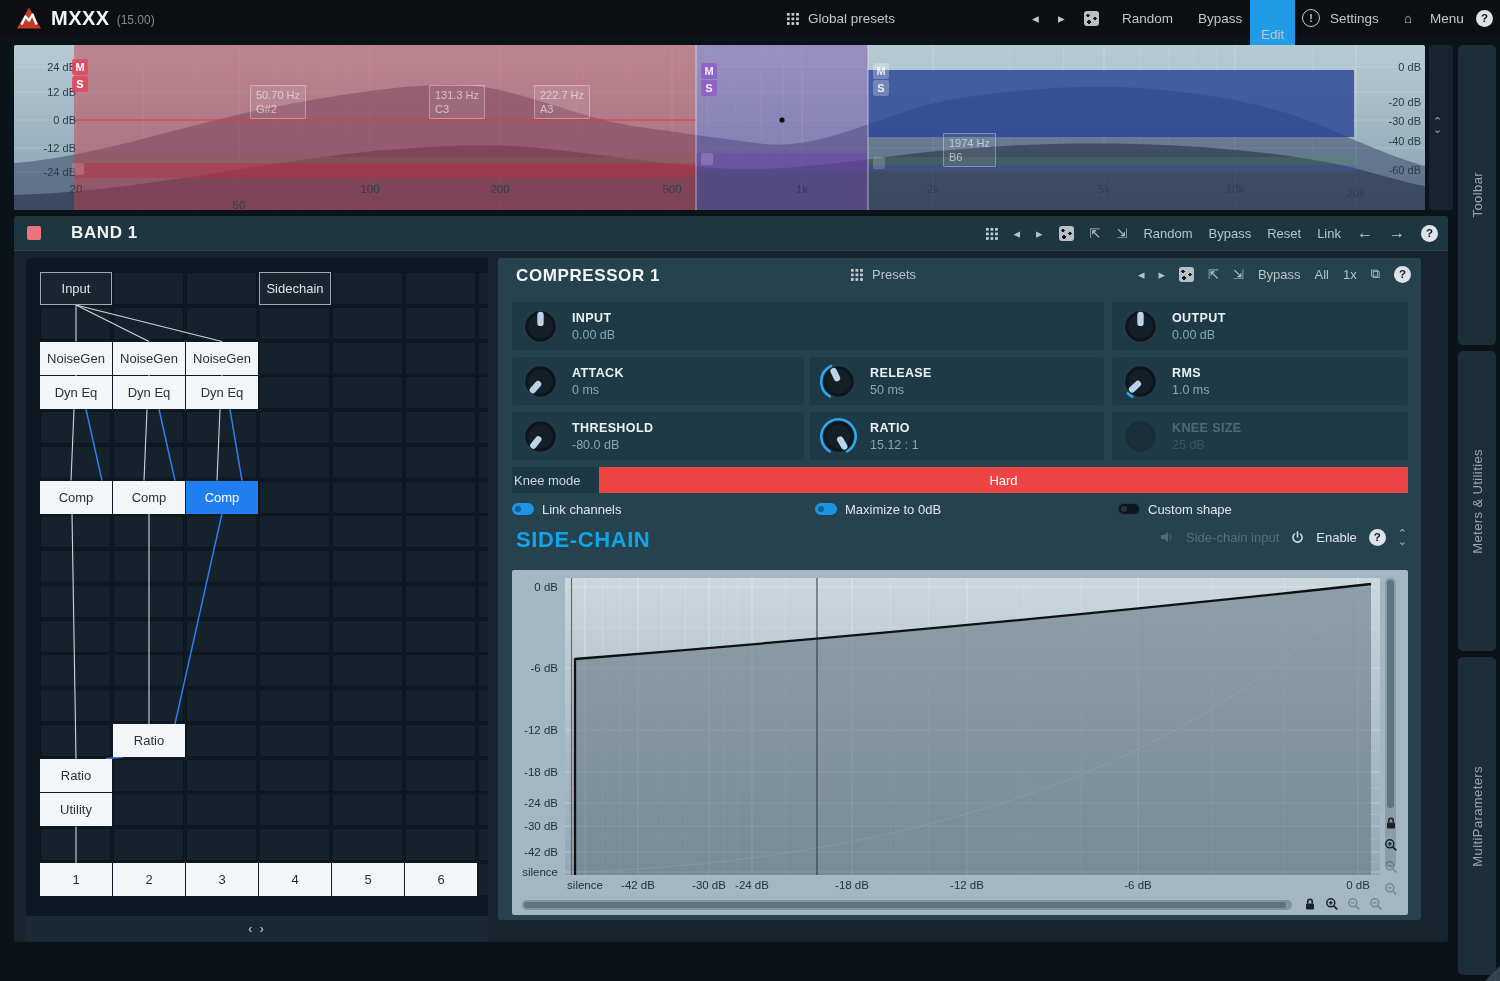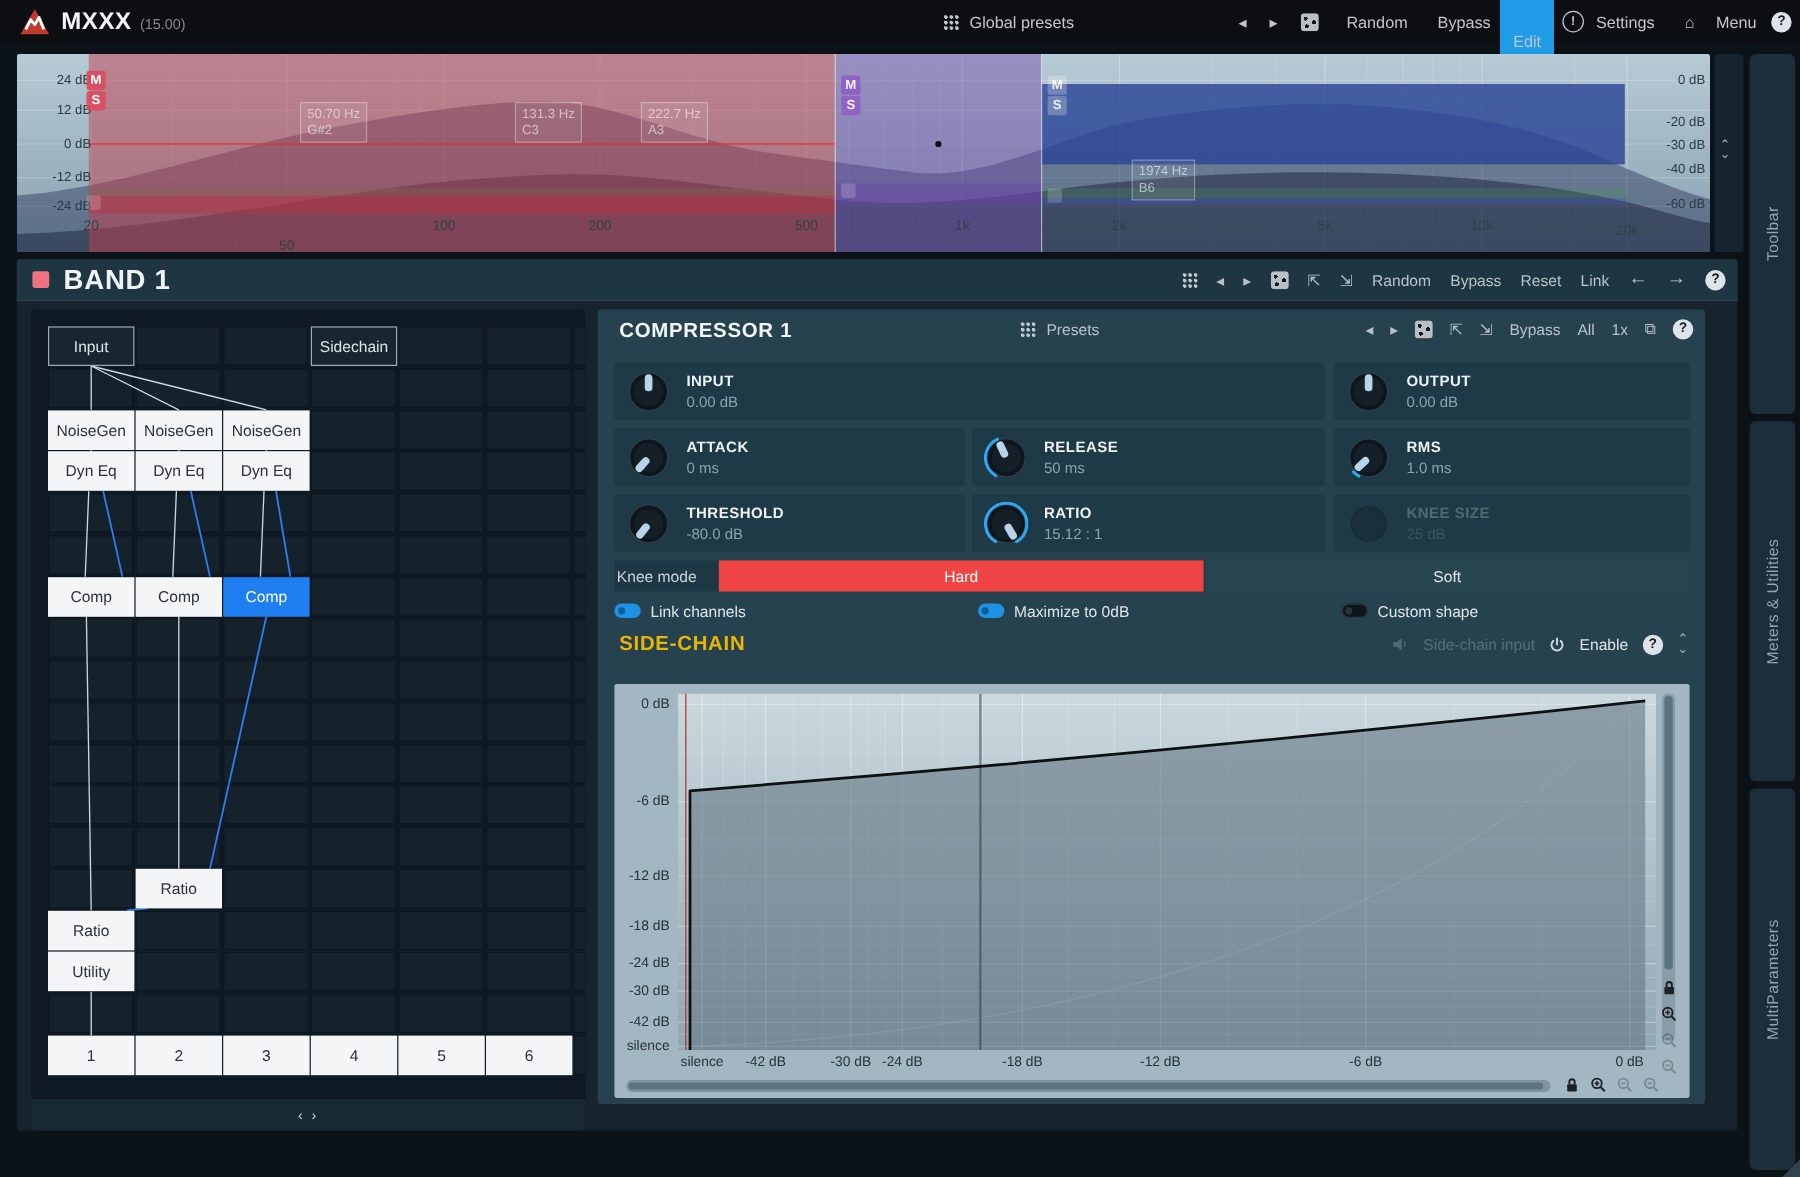--- a/index.html
+++ b/index.html
@@ -37,21 +37,21 @@
   .mini-badge{position:absolute;width:12px;height:12px;border-radius:2px;background:rgba(255,255,255,.18)}
   .eq-marker{position:absolute;border:1px solid rgba(255,255,255,.32);background:rgba(255,255,255,.07);
     color:rgba(238,243,247,.62);font-size:11px;padding:2px 5px;line-height:14px;border-radius:1px}
   #eqstrip{left:1429px;top:45px;width:24px;height:165px;background:#15242e;border-radius:3px}
   .chevstack{display:flex;flex-direction:column;align-items:center;color:#9fb0ba;font-size:11px;line-height:8px}
   
   #band{left:14px;top:216px;width:1434px;height:726px;background:#17242e;border-radius:3px}
   #band-header{position:absolute;left:0;top:0;width:1434px;height:34px;background:#1e3641;
     border-bottom:1px solid #2b4654;border-radius:3px 3px 0 0;display:flex;align-items:center}
   .band-swatch{width:14px;height:14px;border-radius:2px;margin-left:13px}
-  .band-title{font-size:23px;font-weight:bold;color:#f0f4f7;letter-spacing:.6px;margin-left:12px}
+  .band-title{font-size:17px;font-weight:bold;color:#f0f4f7;letter-spacing:.6px;margin-left:30px}
   .hdr-tools{position:absolute;right:10px;top:0;height:34px;display:flex;align-items:center;gap:16px;
     font-size:13px;color:#b9c2c9}
   .hdr-tools .txt{color:#b9c2c9}
   
   #matrix{left:12px;top:42px;width:462px;height:684px;background:#0e1923;border-radius:3px;overflow:hidden}
   .mcell{position:absolute;width:71px;height:33px;background:#15222c;box-shadow:inset 0 0 0 1px #0d161e}
   .mnode{position:absolute;width:72px;height:33px;display:flex;align-items:center;justify-content:center;
     font-size:13px;z-index:3}
   .mnode.light{background:#f3f5f6;color:#2a3238}
   .mnode.dark{background:#18262f;border:1px solid #9aabb5;color:#dde4e9;box-sizing:border-box}
@@ -78,21 +78,21 @@
     color:#dfe7eb;background:#28464f}
   .knee-btn.sel{background:#ef4444;color:#fff}
   .knee-btn + .knee-btn{margin-left:1px}
   .tgl-item{position:absolute;top:243px;display:flex;align-items:center;gap:8px;font-size:13px;color:#dfe6ea;height:16px}
   .tgl{width:22px;height:12px;border-radius:6px;position:relative}
   .tgl.on{background:#1e93e4}
   .tgl.on::after{content:"";position:absolute;left:3px;top:3px;width:6px;height:6px;border-radius:50%;background:#0f5e96}
   .tgl.off{background:#0d161c;box-shadow:inset 0 0 0 1px #2a3b45}
   .tgl.off::after{content:"";position:absolute;left:3px;top:3px;width:6px;height:6px;border-radius:50%;background:#27353e}
   #sc-header{position:absolute;left:0px;top:263px;width:923px;height:32px}
-  .sc-title{position:absolute;left:18px;top:6px;font-size:17px;font-weight:bold;color:#eab308;letter-spacing:.6px}
+  .sc-title{position:absolute;left:18px;top:6px;font-size:22px;font-weight:bold;color:#0ea5e9;letter-spacing:.6px}
   .sc-right{position:absolute;right:14px;top:0;height:32px;display:flex;align-items:center;gap:12px;font-size:13px}
   .dimtxt{color:rgba(176,193,204,.35)}
   
   #scgraph{position:absolute;left:14px;top:312px;width:896px;height:345px;background:#a3b7c2;border-radius:2px}
   #sc-plot{position:absolute;left:53px;top:8px;width:815px;height:297px}
   .sc-ylbl{position:absolute;width:44px;text-align:right;font-size:11.5px;color:#273239}
   .sc-xlbl{position:absolute;font-size:11.5px;color:#273239;transform:translateX(-50%);top:309px}
   .sc-hscroll{position:absolute;left:10px;top:330px;width:770px;height:10px;border-radius:5px;
     background:rgba(25,36,44,.25)}
   .sc-hscroll .thumb{position:absolute;left:2px;top:2px;width:762px;height:6px;border-radius:3px;background:#5c7380}
@@ -597,21 +597,20 @@
           </span>
         <span class="ktxt">
             <b>KNEE SIZE</b>
             <i>25 dB</i>
           </span>
       </div>
 
       <div id="knee-row">
         <span class="knee-label">Knee mode</span>
         <span class="knee-btn sel">Hard</span>
-        <span class="knee-btn">Soft</span>
       </div>
 
       <div class="tgl-item" style="left:14px">
         <span class="tgl on"></span>
         <span>Link channels</span>
       </div>
       <div class="tgl-item" style="left:317px">
         <span class="tgl on"></span>
         <span>Maximize to 0dB</span>
       </div>

